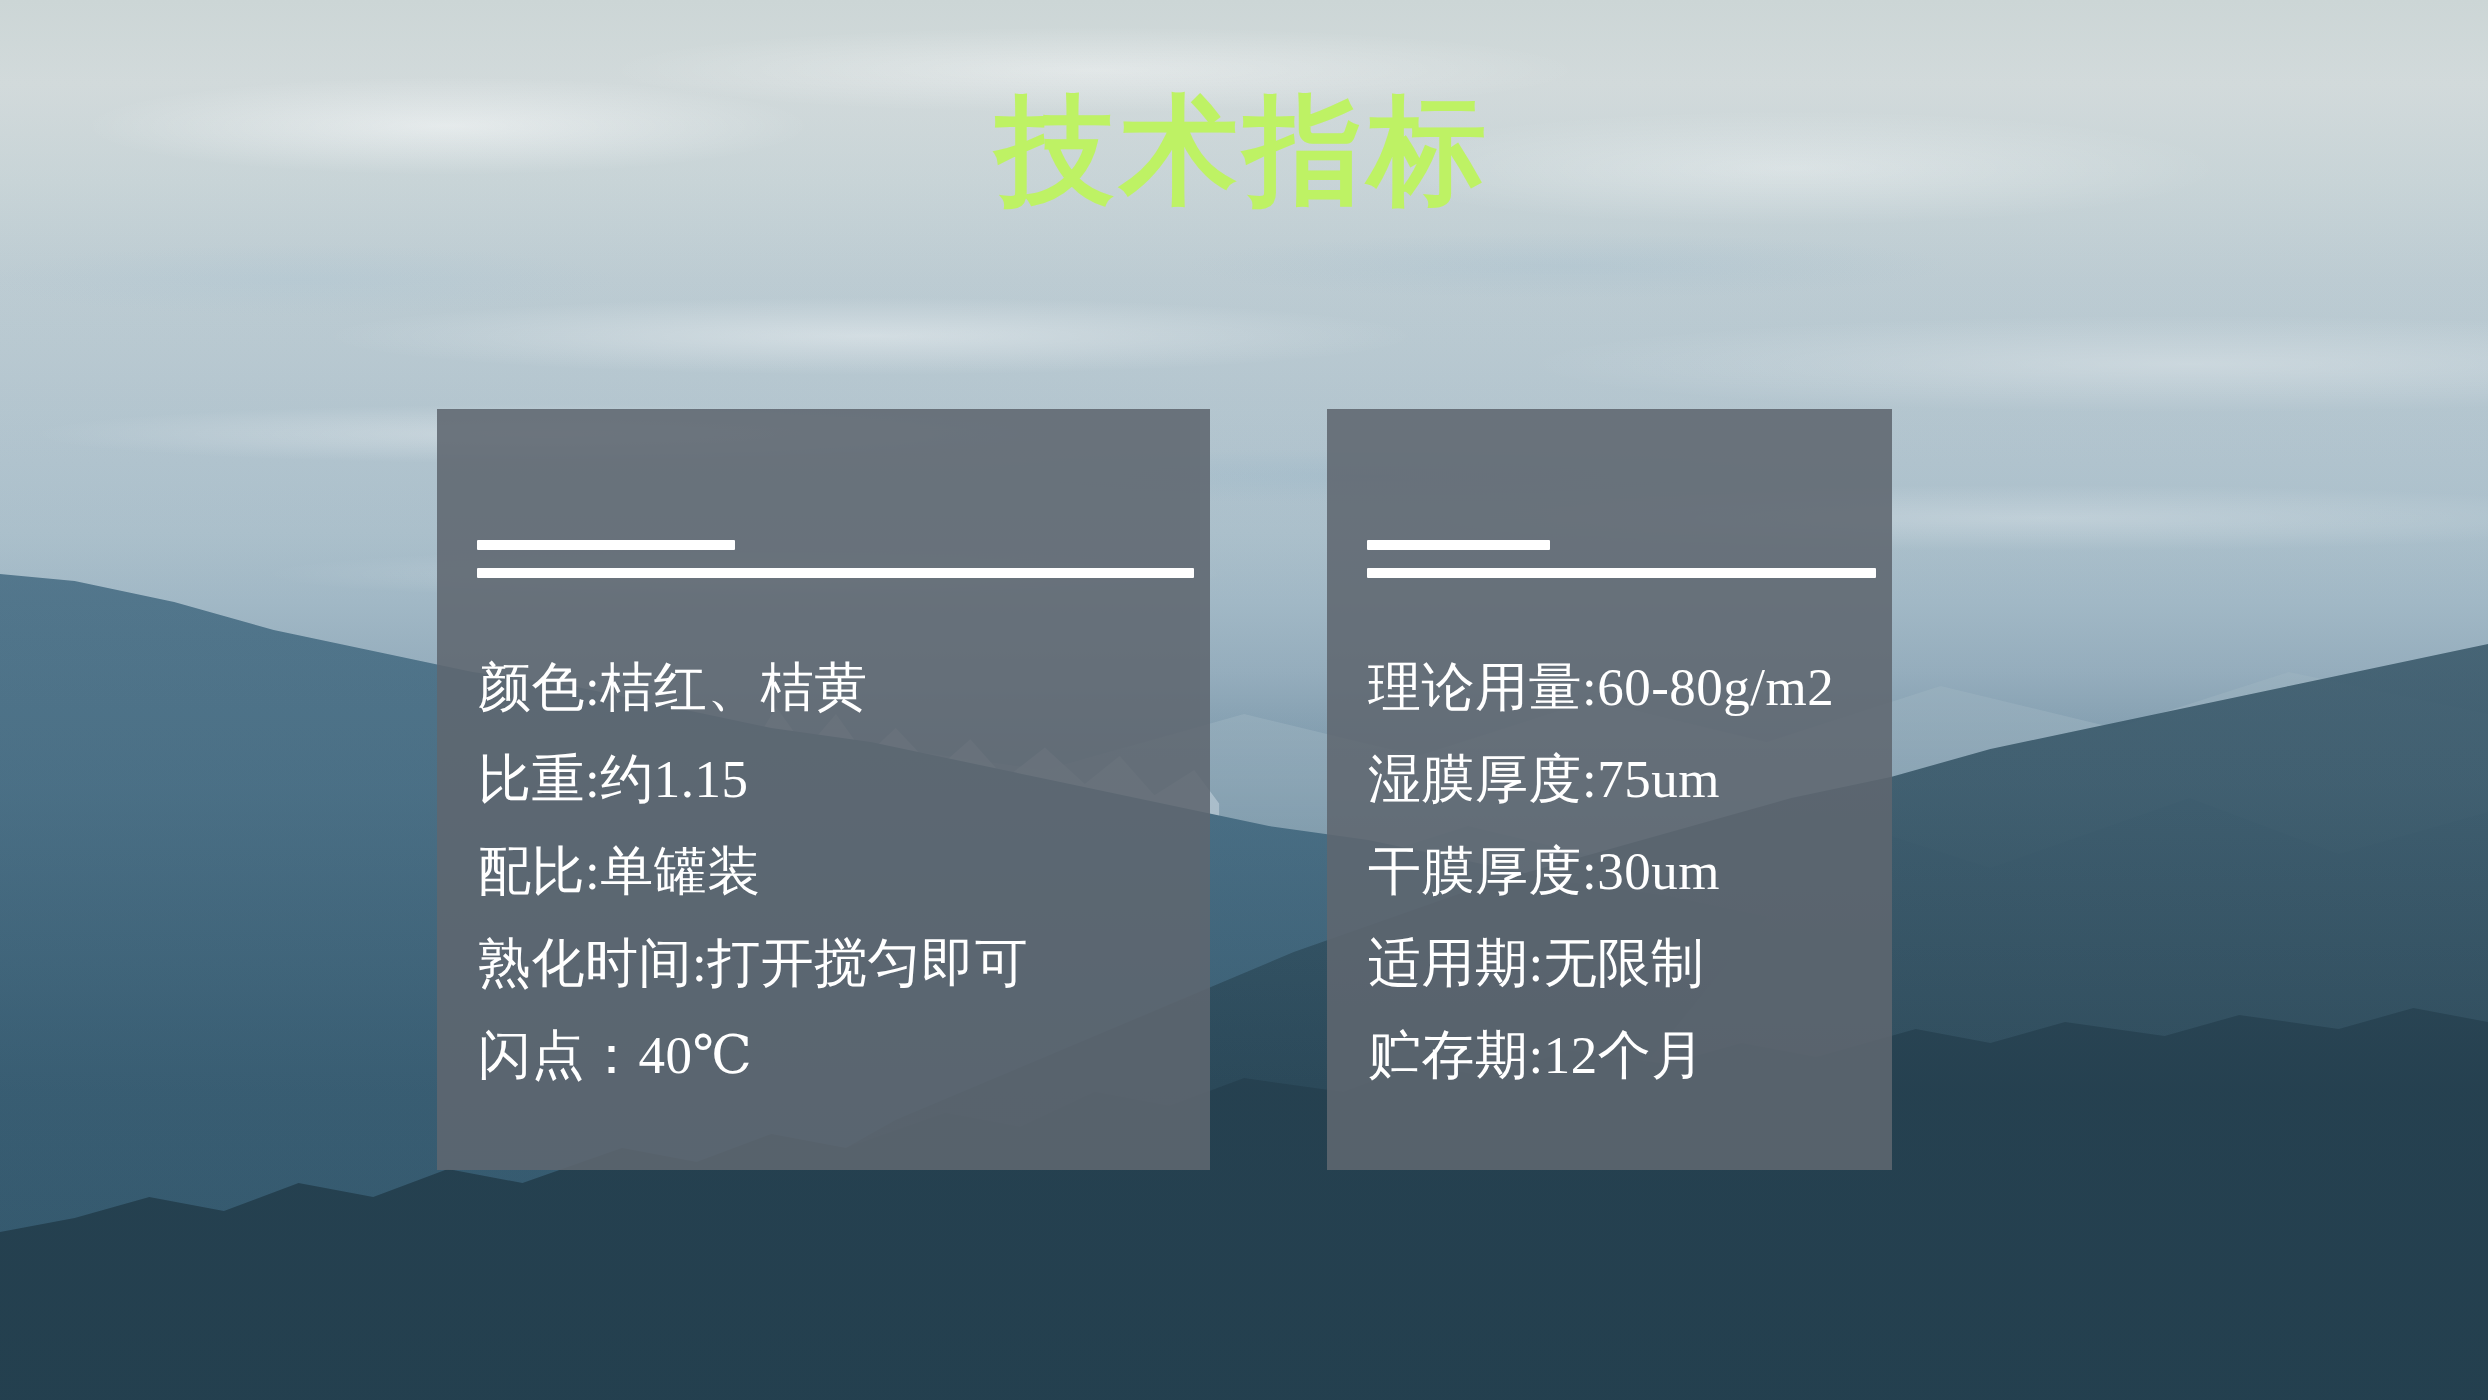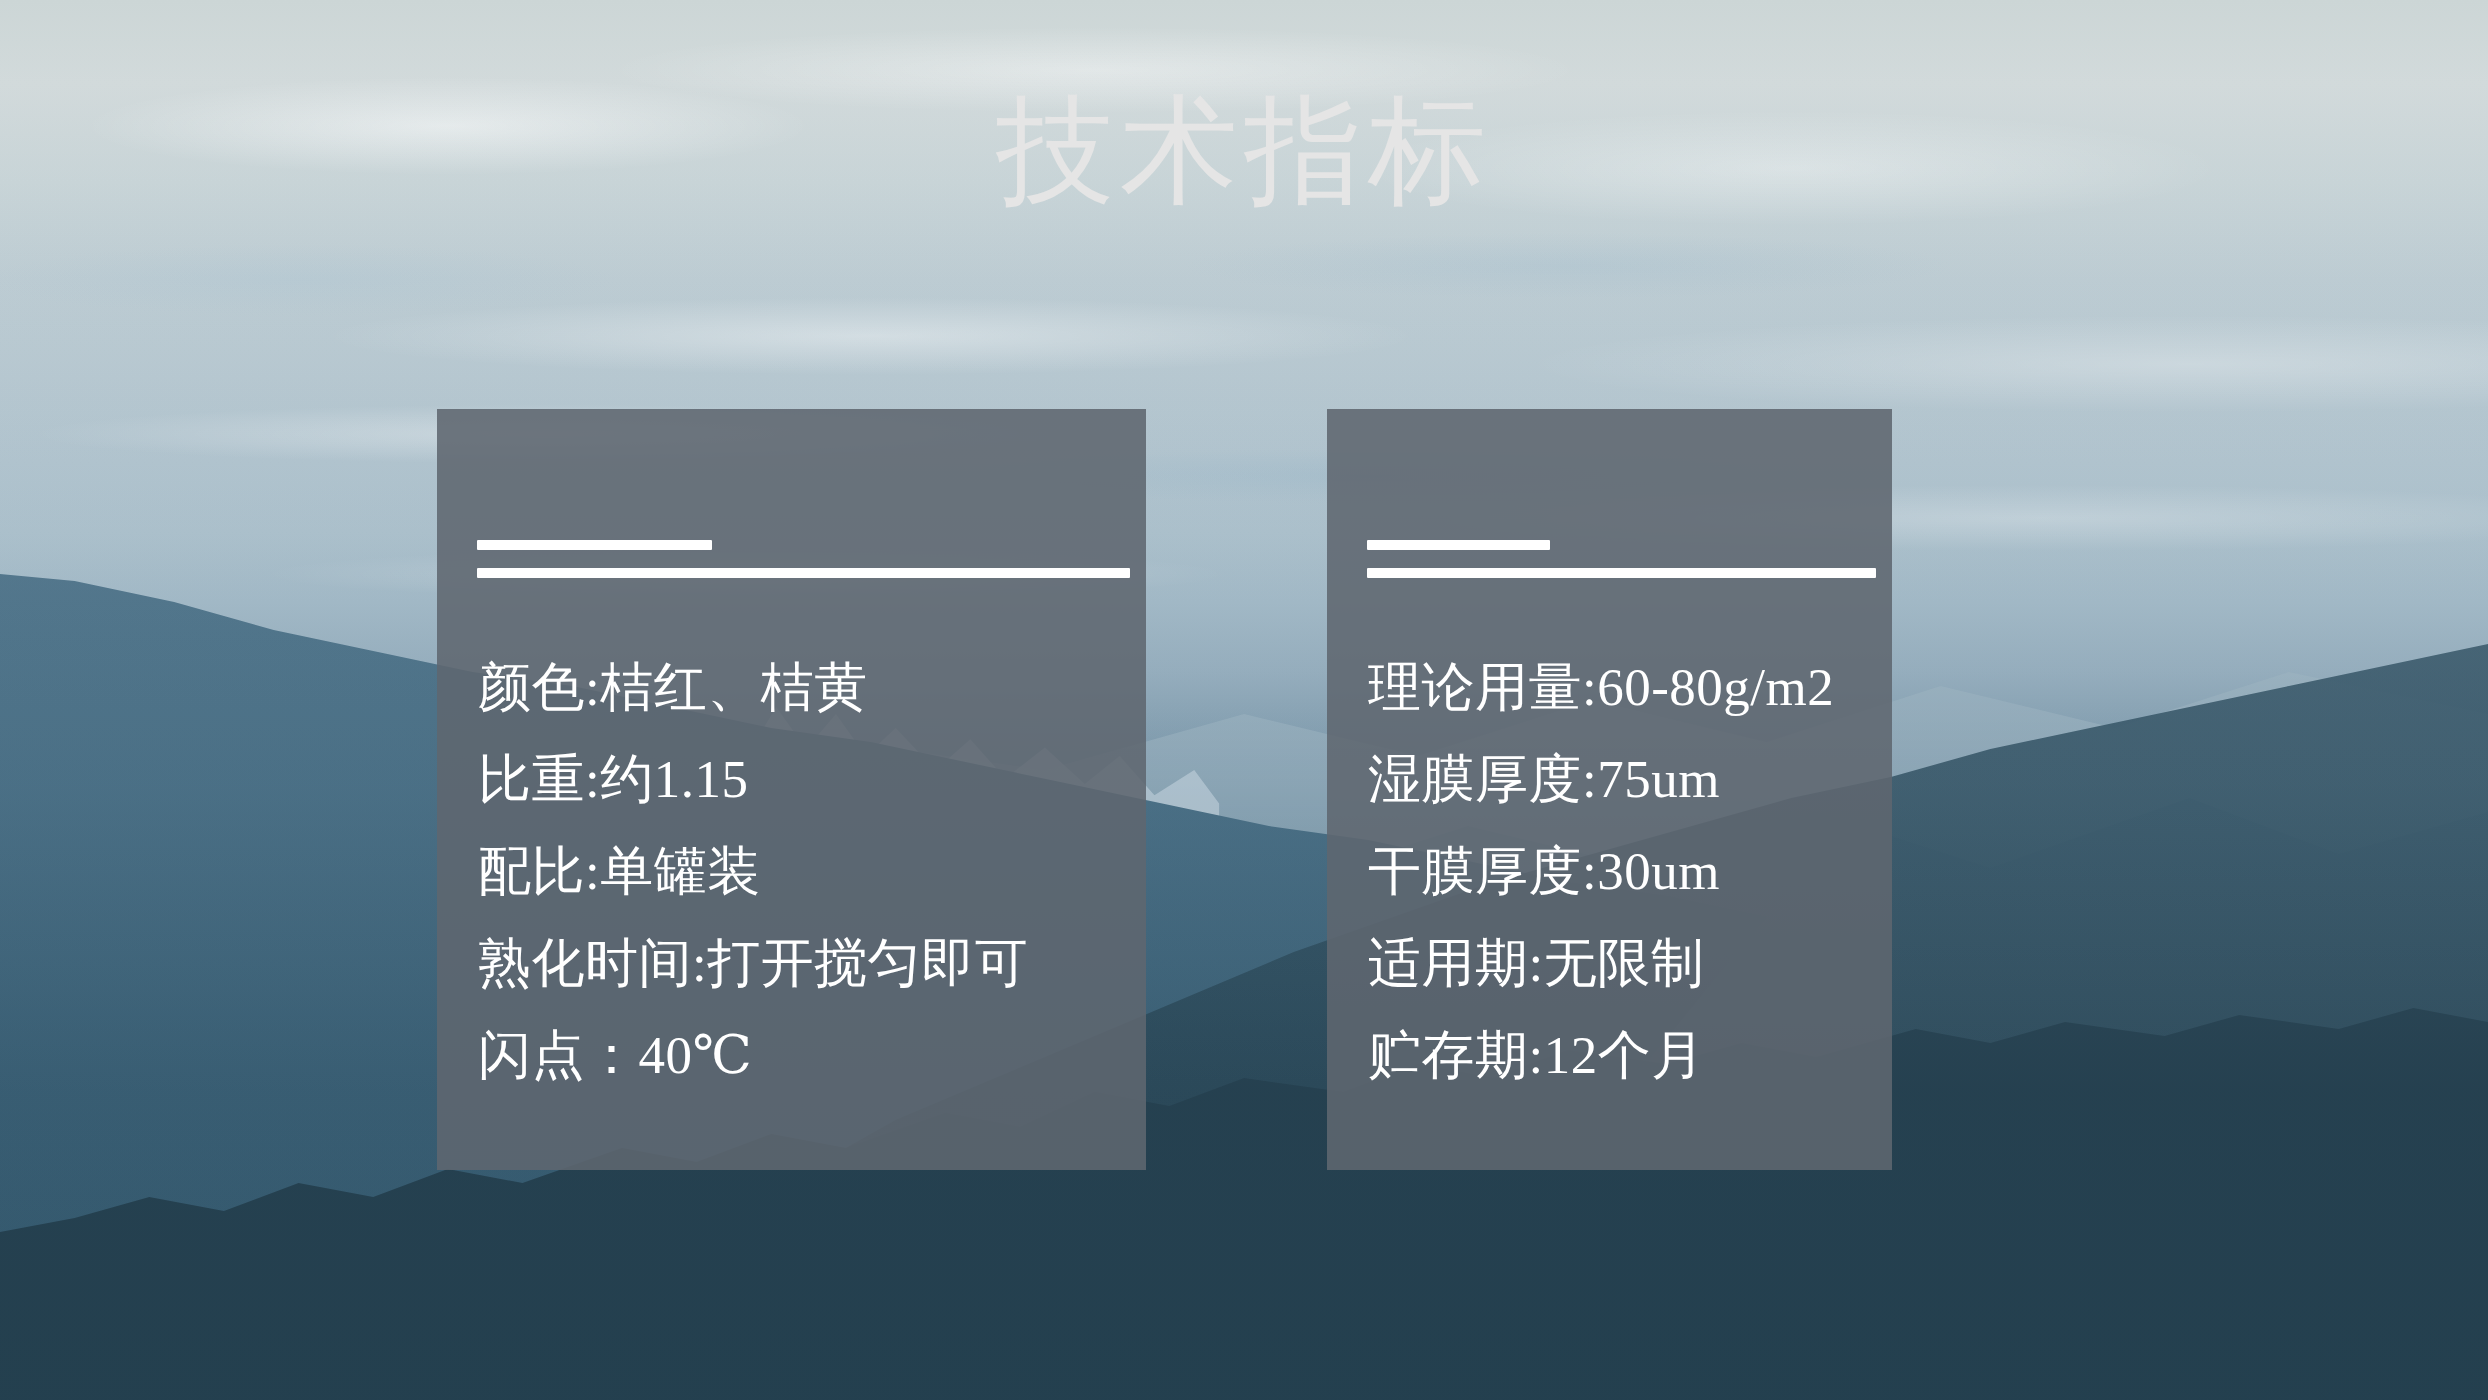--- a/index.html
+++ b/index.html
@@ -146,34 +146,34 @@
 
   
   #title {
     position: absolute;
     left: 0;
     top: 86px;
     width: 100%;
     text-align: center;
     font-size: 118px;
     line-height: 1.12;
-    color: #e5e5e5;
+    color: #bef264;
     letter-spacing: 6px;
-    font-weight: 400;
+    font-weight: 700;
     white-space: nowrap;
   }
 
   
   .panel {
     position: absolute;
     top: 409px;
     height: 761px;
     background: rgba(94,102,112,0.88);
   }
-  #panel-left  { left: 437px;  width: 709px; }
+  #panel-left  { left: 437px;  width: 773px; }
   #panel-right { left: 1327px; width: 565px; }
 
   .rules {
     position: absolute;
     top: 131px;
     left: 40px;
     right: 16px;
   }
   .rule {
     background: #ffffff;

